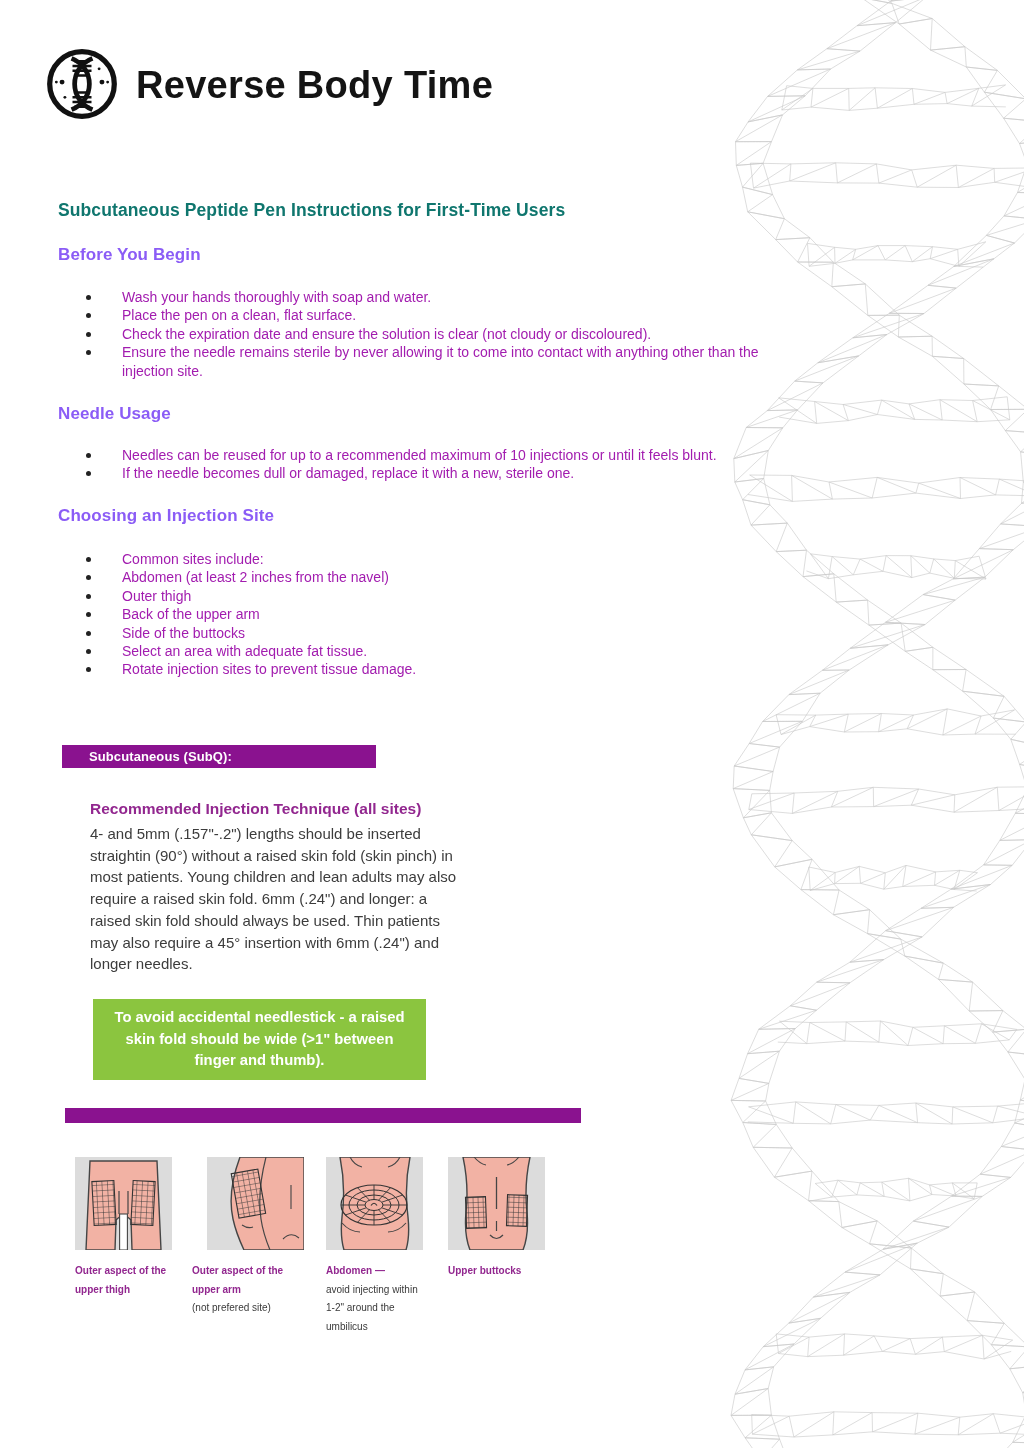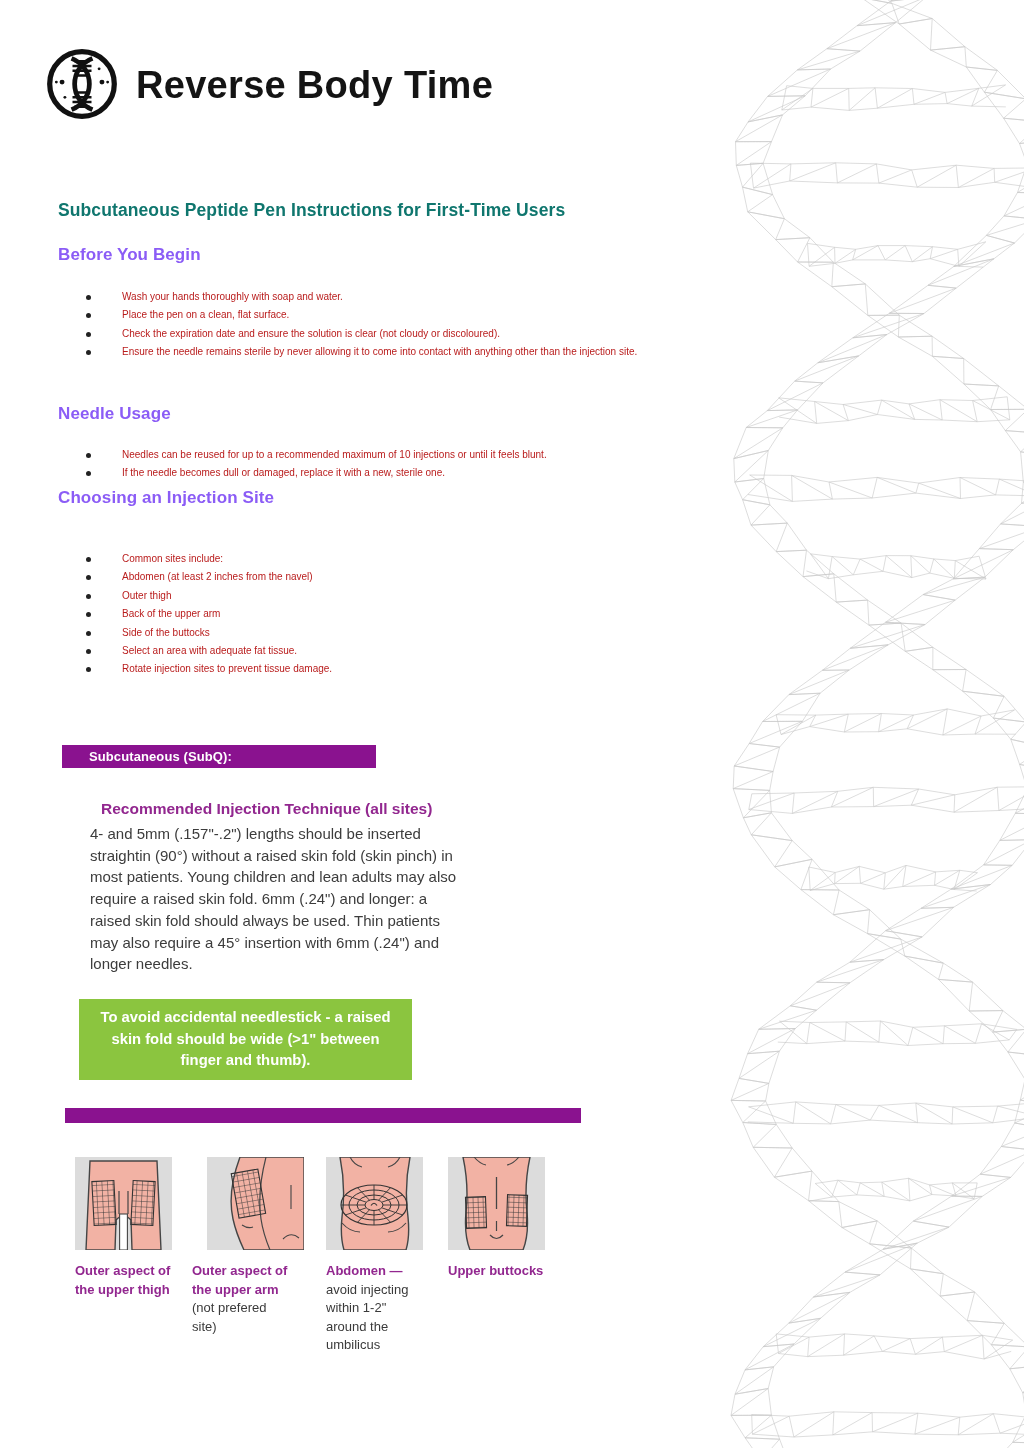--- a/index.html
+++ b/index.html
@@ -9,41 +9,41 @@
   .content{position:absolute;inset:0;}
 
   .logo-icon{position:absolute;left:44px;top:46px;width:76px;height:76px;}
   .brand-title{position:absolute;left:136px;top:64px;font-size:38px;font-weight:800;
                color:#141414;letter-spacing:.3px;}
 
   .h1{position:absolute;left:58px;font-size:17.5px;font-weight:800;color:#0f766e;letter-spacing:.1px;}
   .h2{position:absolute;left:58px;font-size:17px;font-weight:800;color:#8b5cf6;letter-spacing:.1px;}
 
   ul.blist{position:absolute;left:86px;margin:0;padding:0;list-style:none;width:700px;}
-  ul.blist li{position:relative;padding-left:36px;font-size:10px;line-height:18.4px;color:#b91c1c;}
+  ul.blist li{position:relative;padding-left:36px;font-size:14px;line-height:18.4px;color:#a21caf;}
   ul.blist li::before{content:"";position:absolute;left:0;top:7px;width:5px;height:5px;
                       border-radius:50%;background:#222;}
 
   .subq-banner{position:absolute;left:62px;top:745px;width:314px;height:23px;background:#8A128F;}
   .subq-banner span{display:block;padding-left:27px;font-size:13px;font-weight:700;color:#ffffff;
                     line-height:23px;letter-spacing:.1px;}
 
-  .tech-heading{position:absolute;left:90px;top:800px;width:380px;font-size:15.5px;font-weight:700;color:#92278F;margin-left:11px;}
+  .tech-heading{position:absolute;left:90px;top:800px;width:380px;font-size:15.5px;font-weight:700;color:#92278F;}
   .tech-body{position:absolute;left:90px;top:823px;width:376px;font-size:15px;line-height:21.7px;color:#3c3c3c;}
 
-  .warning-box{position:absolute;left:79px;top:999px;width:333px;height:81px;background:#8BC53F;
+  .warning-box{position:absolute;left:93px;top:999px;width:333px;height:81px;background:#8BC53F;
                display:flex;align-items:center;justify-content:center;}
   .warning-box span{display:block;width:300px;text-align:center;font-size:14.8px;font-weight:700;
                     color:#ffffff;line-height:21.5px;}
 
   .purple-bar{position:absolute;left:65px;top:1108px;width:516px;height:15px;background:#8A128F;}
 
   .fig{position:absolute;top:1157px;width:97px;height:93px;}
   .fig svg{display:block;width:100%;height:100%;}
-  .cap{position:absolute;top:1262px;font-size:13px;line-height:18.5px;}
+  .cap{position:absolute;top:1262px;font-size:10px;line-height:18.5px;}
   .cap .lab{font-weight:700;color:#92278F;}
   .cap .note{font-weight:400;color:#3a3a3a;}
   .f1{left:75px}.f2{left:207px}.f3{left:326px}.f4{left:448px}
   .c1{left:75px;width:106px}.c2{left:192px;width:96px}.c3{left:326px;width:92px}.c4{left:448px;width:112px}
 </style>
 </head>
 <body>
 
 <div class="page">
 
@@ -76,21 +76,21 @@
       <li>Check the expiration date and ensure the solution is clear (not cloudy or discoloured).</li>
       <li>Ensure the needle remains sterile by never allowing it to come into contact with anything other than the injection site.</li>
     </ul>
 
     <div class="h2" style="top:404px">Needle Usage</div>
     <ul class="blist" style="top:446px">
       <li>Needles can be reused for up to a recommended maximum of 10 injections or until it feels blunt.</li>
       <li>If the needle becomes dull or damaged, replace it with a new, sterile one.</li>
     </ul>
 
-    <div class="h2" style="top:488px">Choosing an Injection Site</div>
+    <div class="h2" style="top:506px">Choosing an Injection Site</div>
     <ul class="blist" style="top:550px">
       <li>Common sites include:</li>
       <li>Abdomen (at least 2 inches from the navel)</li>
       <li>Outer thigh</li>
       <li>Back of the upper arm</li>
       <li>Side of the buttocks</li>
       <li>Select an area with adequate fat tissue.</li>
       <li>Rotate injection sites to prevent tissue damage.</li>
     </ul>
 

